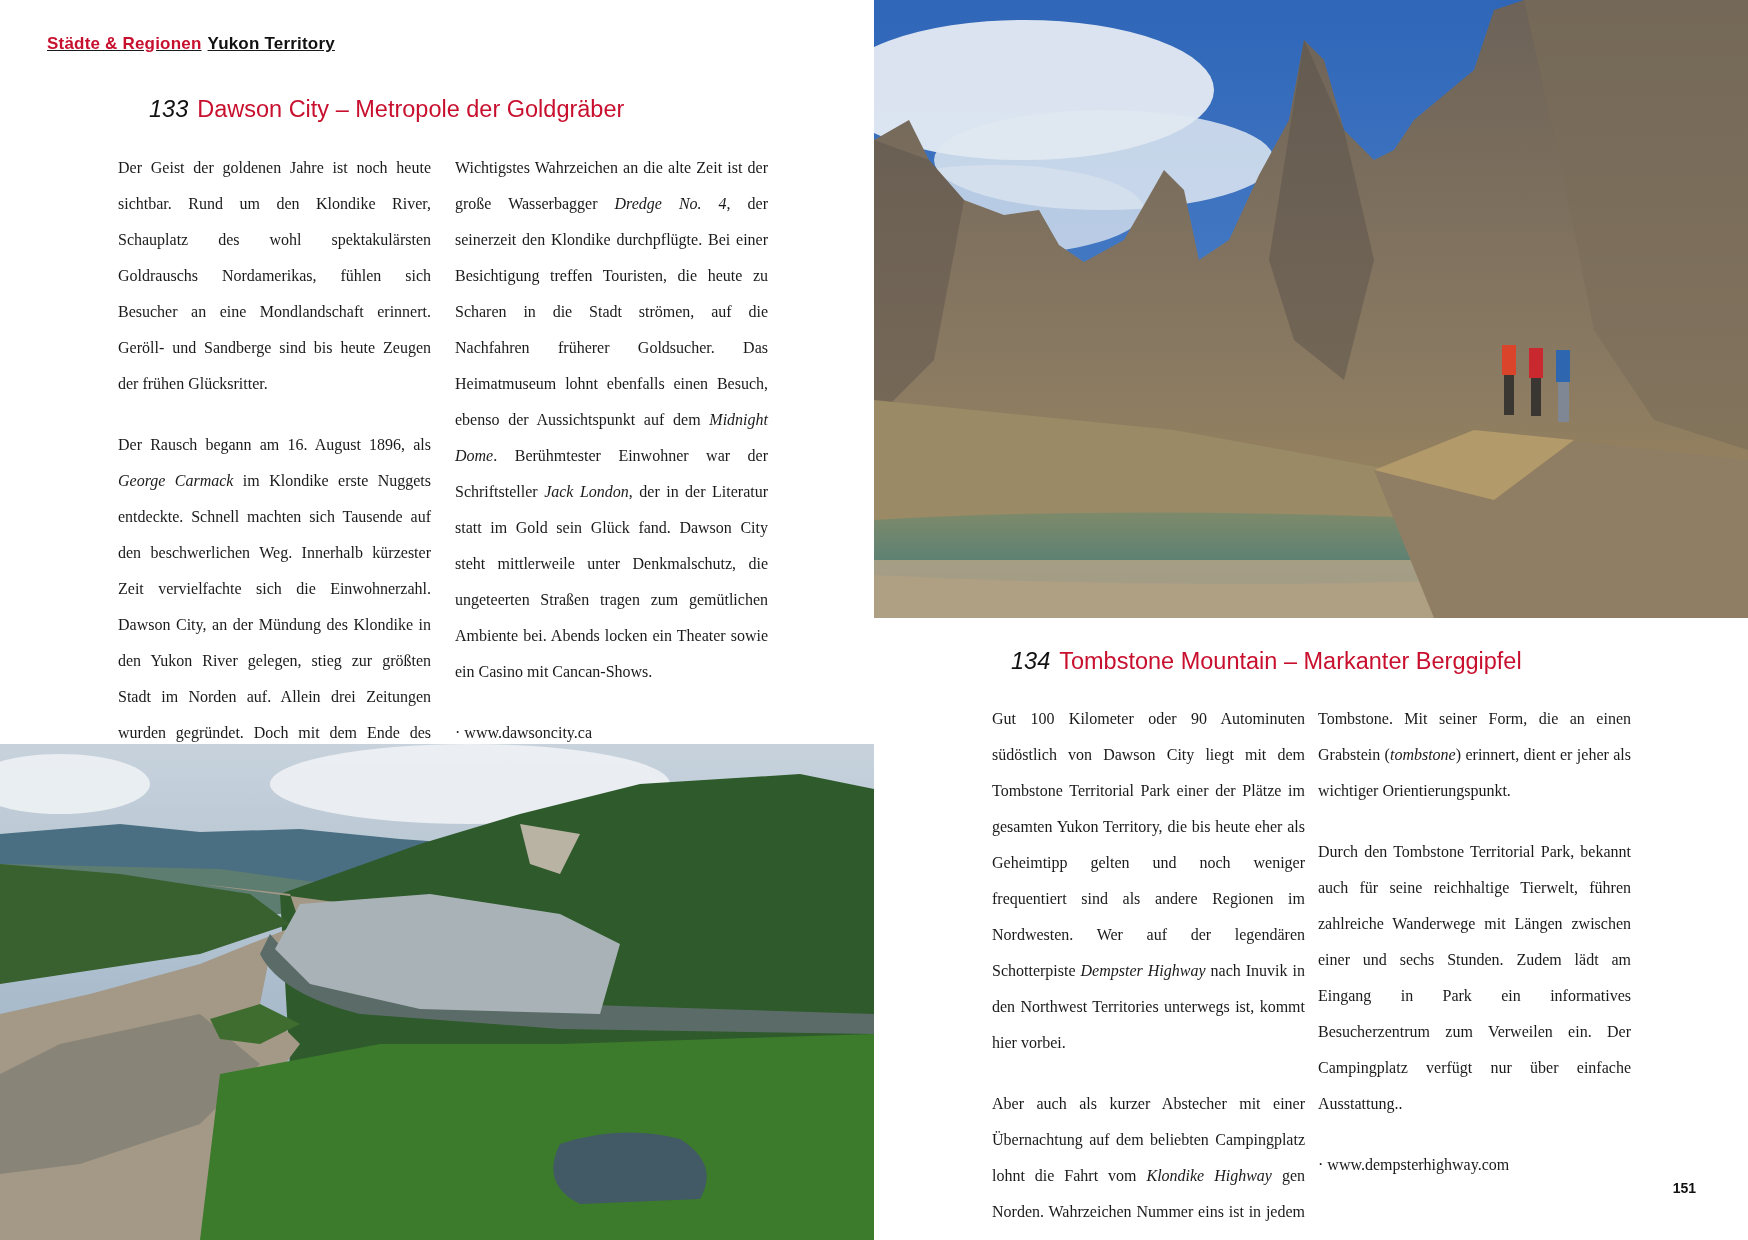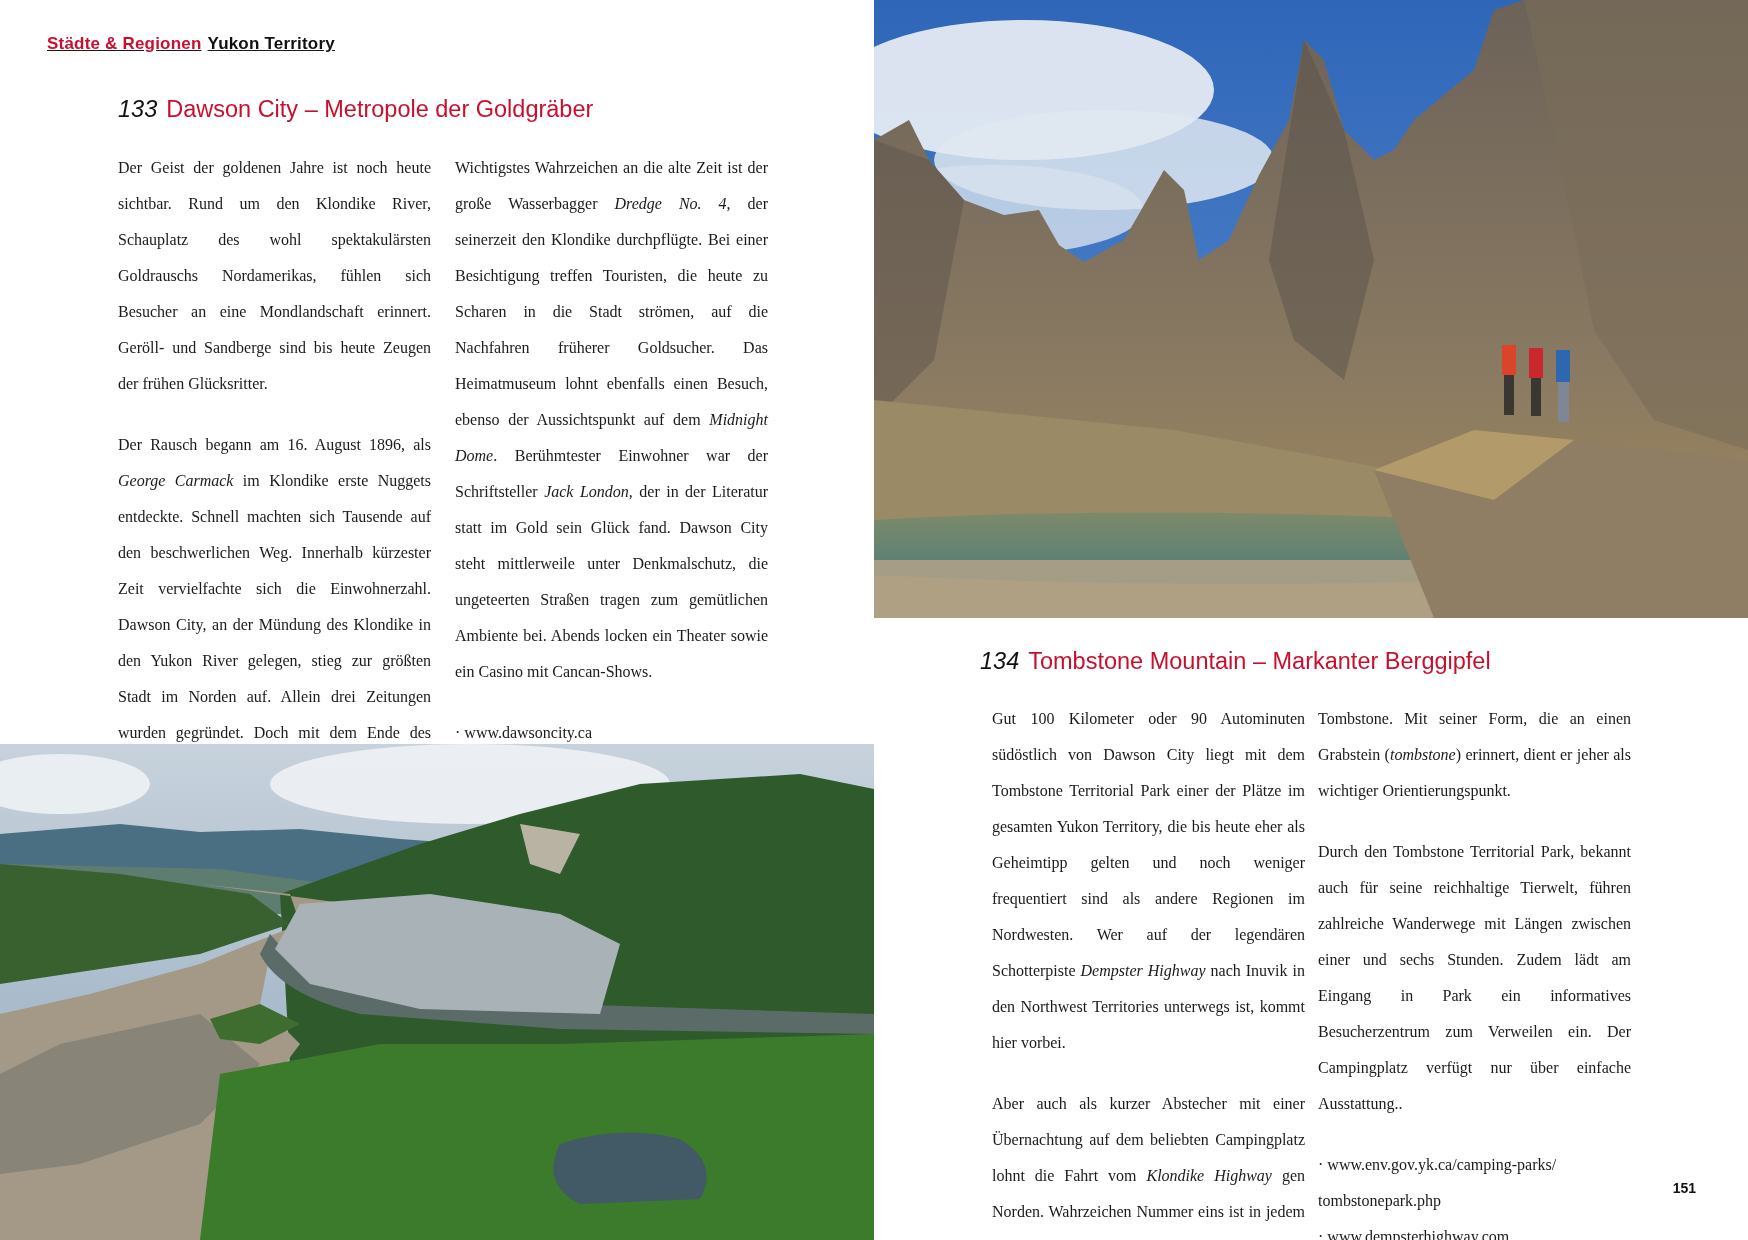--- a/index.html
+++ b/index.html
@@ -3,21 +3,21 @@
 <meta charset="utf-8">
 <style>
   html, body { margin:0; padding:0; }
   body { width:1748px; height:1240px; position:relative; background:#ffffff; overflow:hidden;
          font-family:"Liberation Serif", "DejaVu Serif", serif; color:#1a1a1a; }
   .runhead { position:absolute; left:47px; top:34px; font-family:"Liberation Sans", "DejaVu Sans", sans-serif;
              font-size:17px; font-weight:bold; letter-spacing:0.2px;text-decoration:underline; }
   .runhead .sec { color:#c8102e; }
   .runhead .reg { color:#111; margin-left:6px; }
   .heading { position:absolute; font-family:"Liberation Sans", "DejaVu Sans", sans-serif; font-size:23.5px; white-space:nowrap; }
-  .heading .num { font-style:italic; color:#111; margin-right:9px; }
+  .heading .num { font-style:italic; color:#111; margin-right:9px;margin-left:31px; }
   .heading .title { color:#c8102e; }
   .col { position:absolute; width:313px; font-size:16px; line-height:36px; text-align:justify; hyphens:manual; }
   .col p { margin:0 0 25px 0; }
   .col em { font-style:italic; }
   .link { }
   .photo { position:absolute; overflow:hidden; }
   .pagenum { position:absolute; right:52px; top:1180px; font-family:"Liberation Sans", "DejaVu Sans", sans-serif;
              font-size:14px; font-weight:bold; color:#111; }
 </style>
 </head>
@@ -42,21 +42,20 @@
 <div class="heading" style="left:980px; top:648px;">
   <span class="num">134</span><span class="title">Tombstone Mountain – Markanter Berggipfel</span>
 </div>
 <div class="col" style="left:980px; top:701px;margin-left:12px;">
     <p>Gut 100 Kilometer oder 90 Autominuten südöstlich von Dawson City liegt mit dem Tombstone Territorial Park einer der Plätze im gesamten Yukon Territory, die bis heute eher als Geheimtipp gelten und noch weniger frequentiert sind als andere Regionen im Nordwesten. Wer auf der legendären Schotterpiste <em>Dempster Highway</em> nach Inuvik in den Northwest Territories unterwegs ist, kommt hier vorbei.</p>
     <p>Aber auch als kurzer Abstecher mit einer Übernachtung auf dem beliebten Campingplatz lohnt die Fahrt vom <em>Klondike Highway</em> gen Norden. Wahrzeichen Nummer eins ist in jedem Fall der 2193 Meter hohe Mount</p>
   </div>
 <div class="col" style="left:1318px; top:701px;">
     <p>Tombstone. Mit seiner Form, die an einen Grabstein (<em>tombstone</em>) erinnert, dient er jeher als wichtiger Orientierungspunkt.</p>
     <p>Durch den Tombstone Territorial Park, bekannt auch für seine reichhaltige Tierwelt, führen zahlreiche Wanderwege mit Längen zwischen einer und sechs Stunden. Zudem lädt am Eingang in Park ein informatives Besucherzentrum zum Verweilen ein. Der Campingplatz verfügt nur über einfache Ausstattung..</p>
-    <div class="link" style="text-align: left;">· www.env.gov.yk.ca/camping-parks/ tombstonepark.php</div>
     <div class="link" style="text-align: left;">· www.dempsterhighway.com</div>
   </div>
 
 <div class="photo" style="left:874px; top:0; width:874px; height:618px;">
   <svg width="874" height="618" viewBox="0 0 874 618">
     <defs>
       <linearGradient id="sky" x1="0" y1="0" x2="0" y2="1">
         <stop offset="0" stop-color="#2f66b8"></stop>
           <stop offset="1" stop-color="#5c8fd0"></stop>
       </linearGradient>

